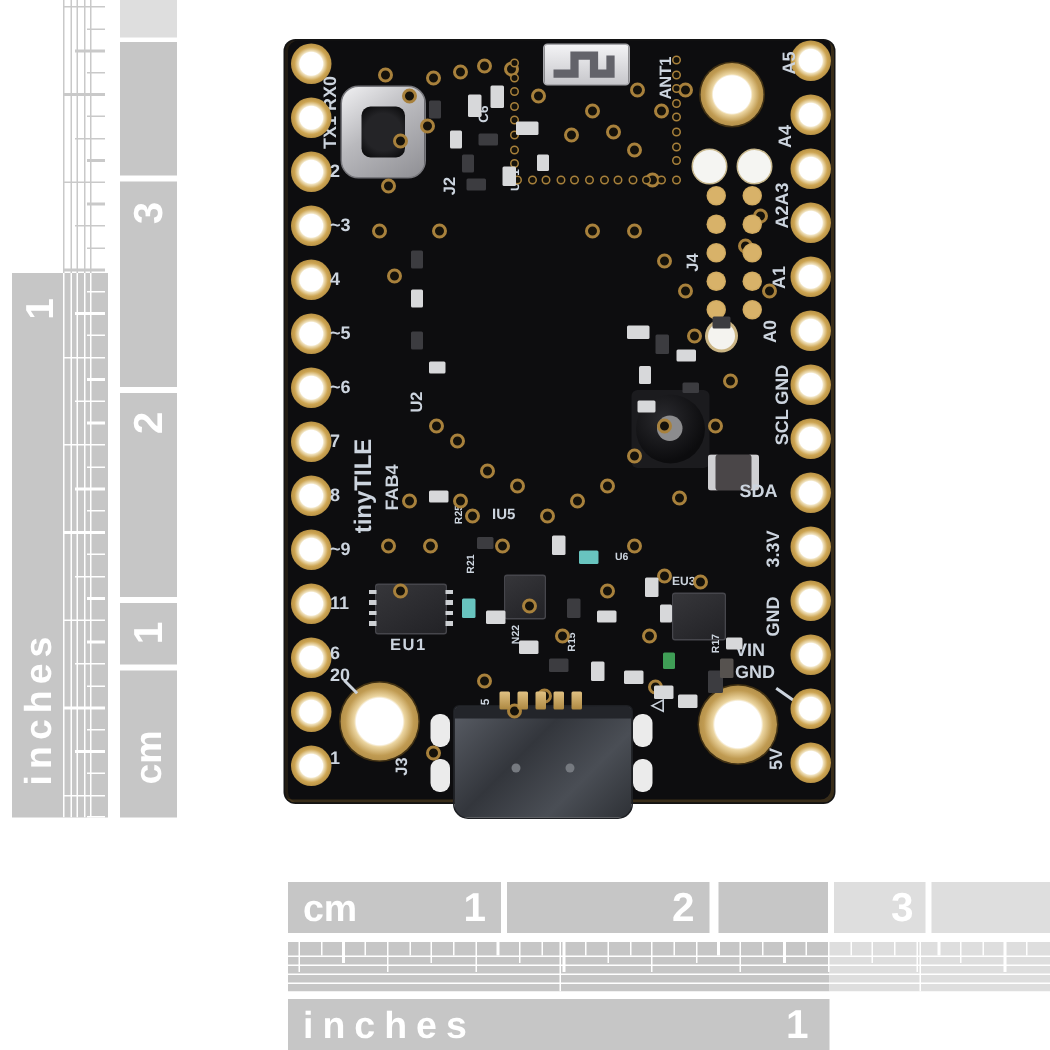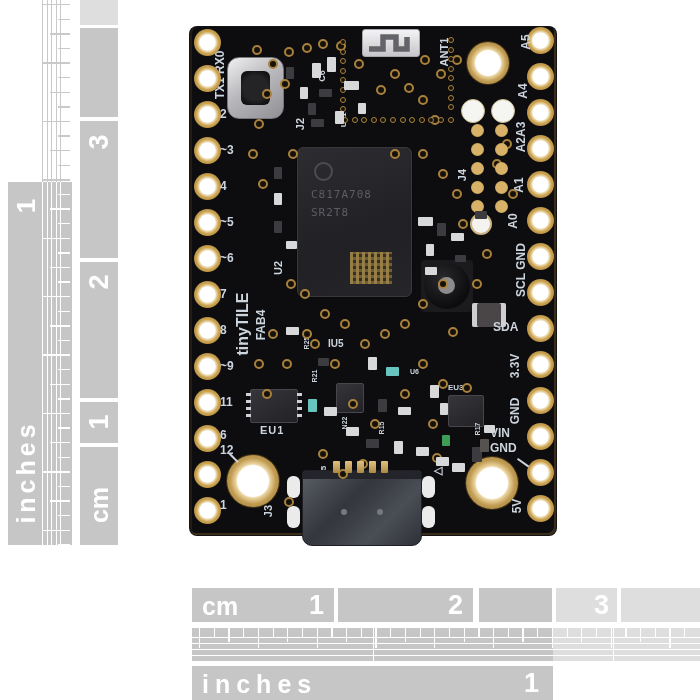--- a/index.html
+++ b/index.html
@@ -210,26 +210,20 @@
     <div id="button">
         <div class="cap"></div>
       </div>
 
     <div id="antenna">
       <svg width="56" height="26" viewBox="0 0 56 26">
         <path d="M6 19 H20 V7 H33 V19 H44 V7" stroke="#63636a" stroke-width="5.5" fill="none"></path>
       </svg>
     </div>
 
-    <div id="curie">
-      <div class="logo"></div>
-      <div class="mark" style="left:13px;top:40px">C817A708</div>
-      <div class="mark" style="left:13px;top:58px">SR2T8</div>
-      <div class="dm"></div>
-    </div>
 
     <div id="inductor-pad"></div>
     <div id="inductor">
         <div class="core"></div>
       </div>
 
     <div class="soic" style="left:60px;top:362px;width:46px;height:32px">
       <div class="pinsL"></div>
       <div class="pinsR"></div>
     </div>
@@ -307,21 +301,21 @@
       <div class="silk" style="position: absolute; left: 30px; top: 81px; font-size: 12px;">2</div>
       <div class="silk" style="position: absolute; left: 30px; top: 117px; font-size: 12px;">~3</div>
       <div class="silk" style="position: absolute; left: 30px; top: 153px; font-size: 12px;">4</div>
       <div class="silk" style="position: absolute; left: 30px; top: 189px; font-size: 12px;">~5</div>
       <div class="silk" style="position: absolute; left: 30px; top: 225px; font-size: 12px;">~6</div>
       <div class="silk" style="position: absolute; left: 30px; top: 261px; font-size: 12px;">7</div>
       <div class="silk" style="position: absolute; left: 30px; top: 297px; font-size: 12px;">8</div>
       <div class="silk" style="position: absolute; left: 30px; top: 333px; font-size: 12px;">~9</div>
       <div class="silk" style="position: absolute; left: 30px; top: 369px; font-size: 12px;">11</div>
       <div class="silk" style="position: absolute; left: 30px; top: 402px; font-size: 12px;">6</div>
-      <div class="silk" style="position: absolute; left: 30px; top: 417px; font-size: 12px;">12</div>
+      <div class="silk" style="position: absolute; left: 30px; top: 417px; font-size: 12px;">20</div>
       <div class="silk" style="position: absolute; left: 30px; top: 472px; font-size: 12px;">1</div>
       <div class="vsilk" style="position: absolute; left: 306px; top: 9px; width: 60px; font-size: 12px;">A5</div>
       <div class="vsilk" style="position: absolute; left: 303px; top: 58px; width: 60px; font-size: 12px;">A4</div>
       <div class="vsilk" style="position: absolute; left: 301px; top: 104px; width: 60px; font-size: 12px;">A2A3</div>
       <div class="vsilk" style="position: absolute; left: 299px; top: 152px; width: 60px; font-size: 12px;">A1</div>
       <div class="vsilk" style="position: absolute; left: 293px; top: 188px; width: 60px; font-size: 12px;">A0</div>
       <div class="vsilk" style="position: absolute; left: 296px; top: 237px; width: 70px; font-size: 12px;">SCL GND</div>
       <div class="silk" style="position: absolute; left: 303px; top: 294px; font-size: 12px;">SDA</div>
       <div class="vsilk" style="position: absolute; left: 295px; top: 333px; width: 60px; font-size: 12px;">3.3V</div>
       <div class="vsilk" style="position: absolute; left: 295px; top: 378px; width: 60px; font-size: 12px;">GND</div>

